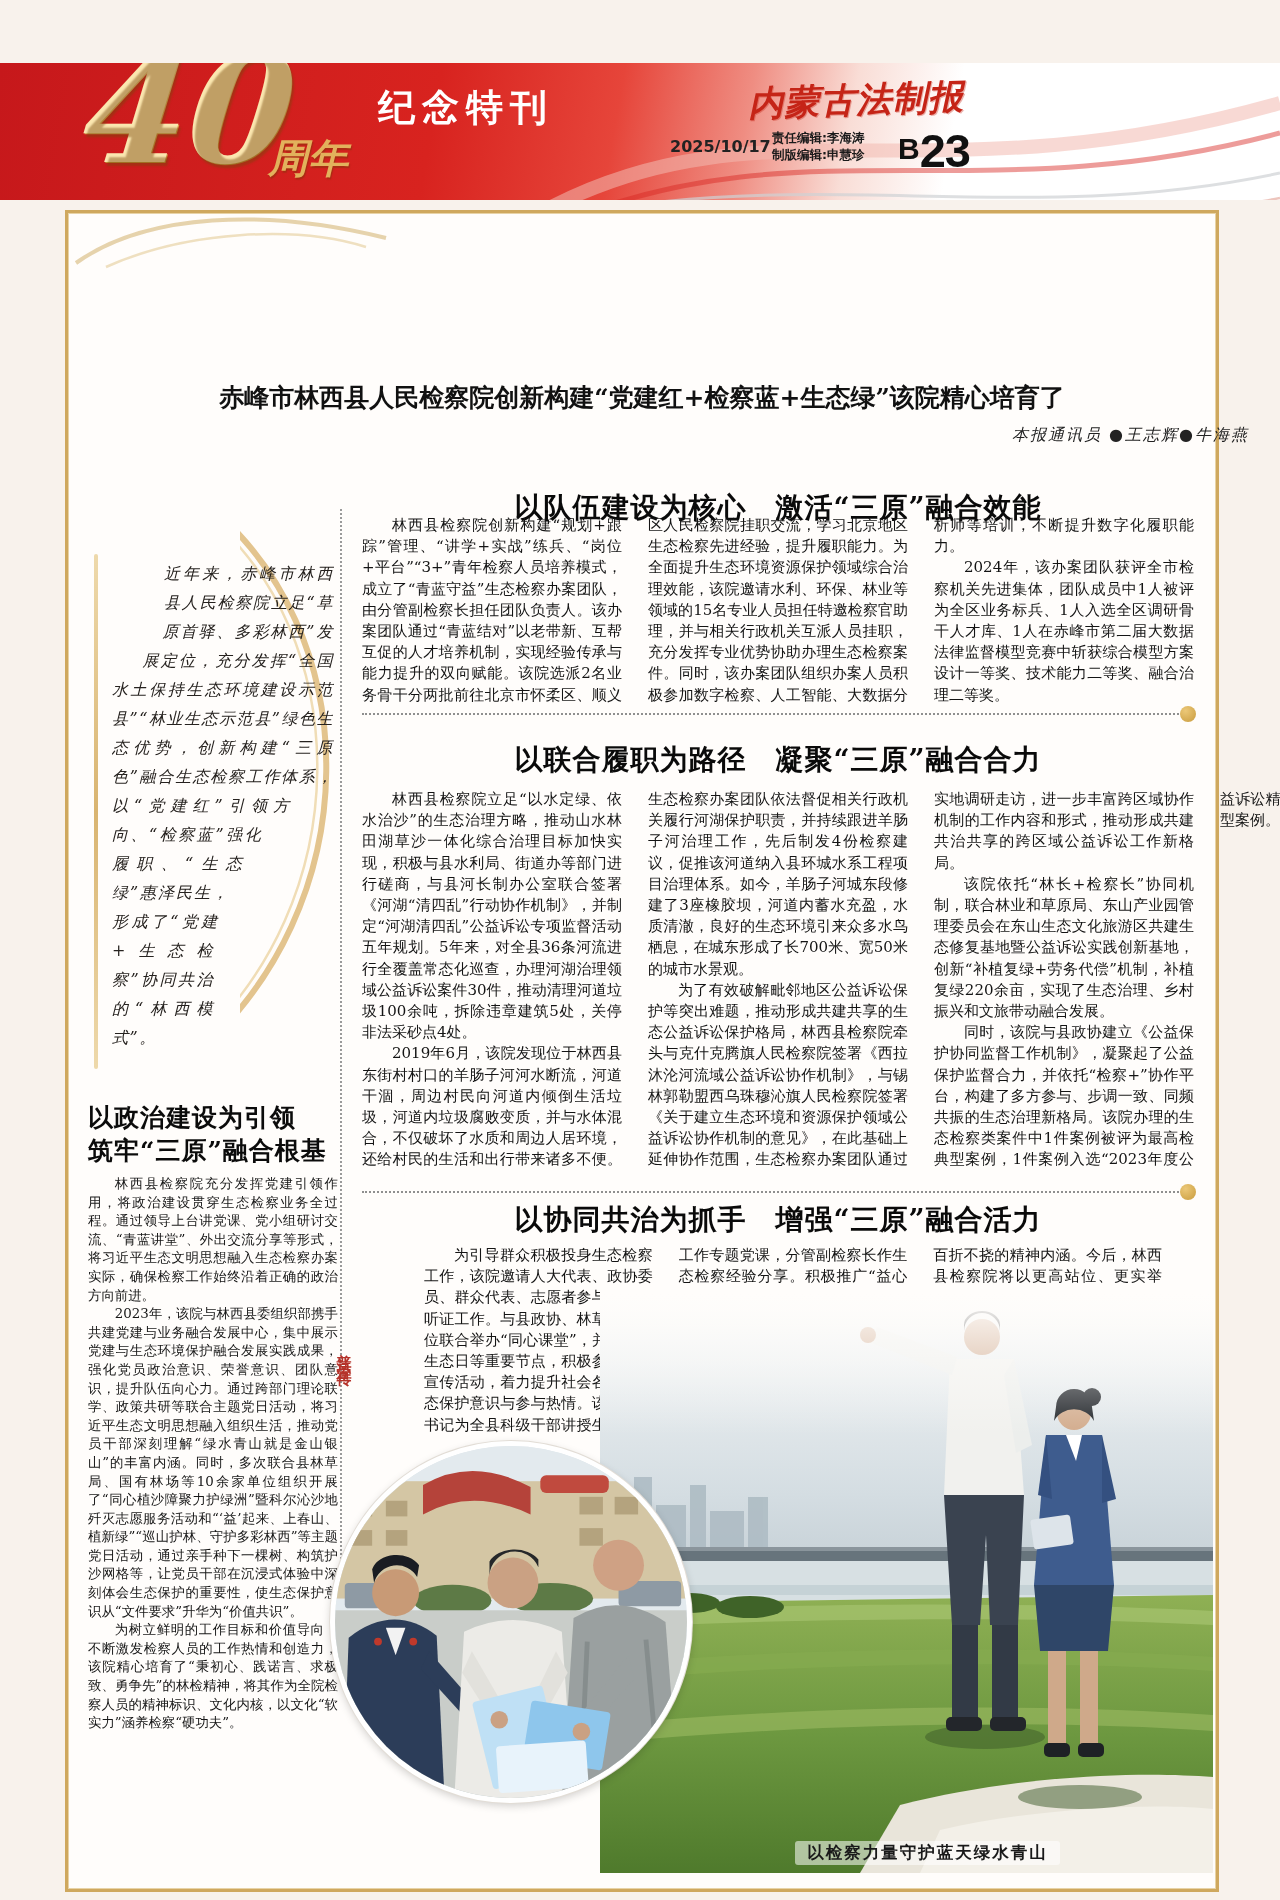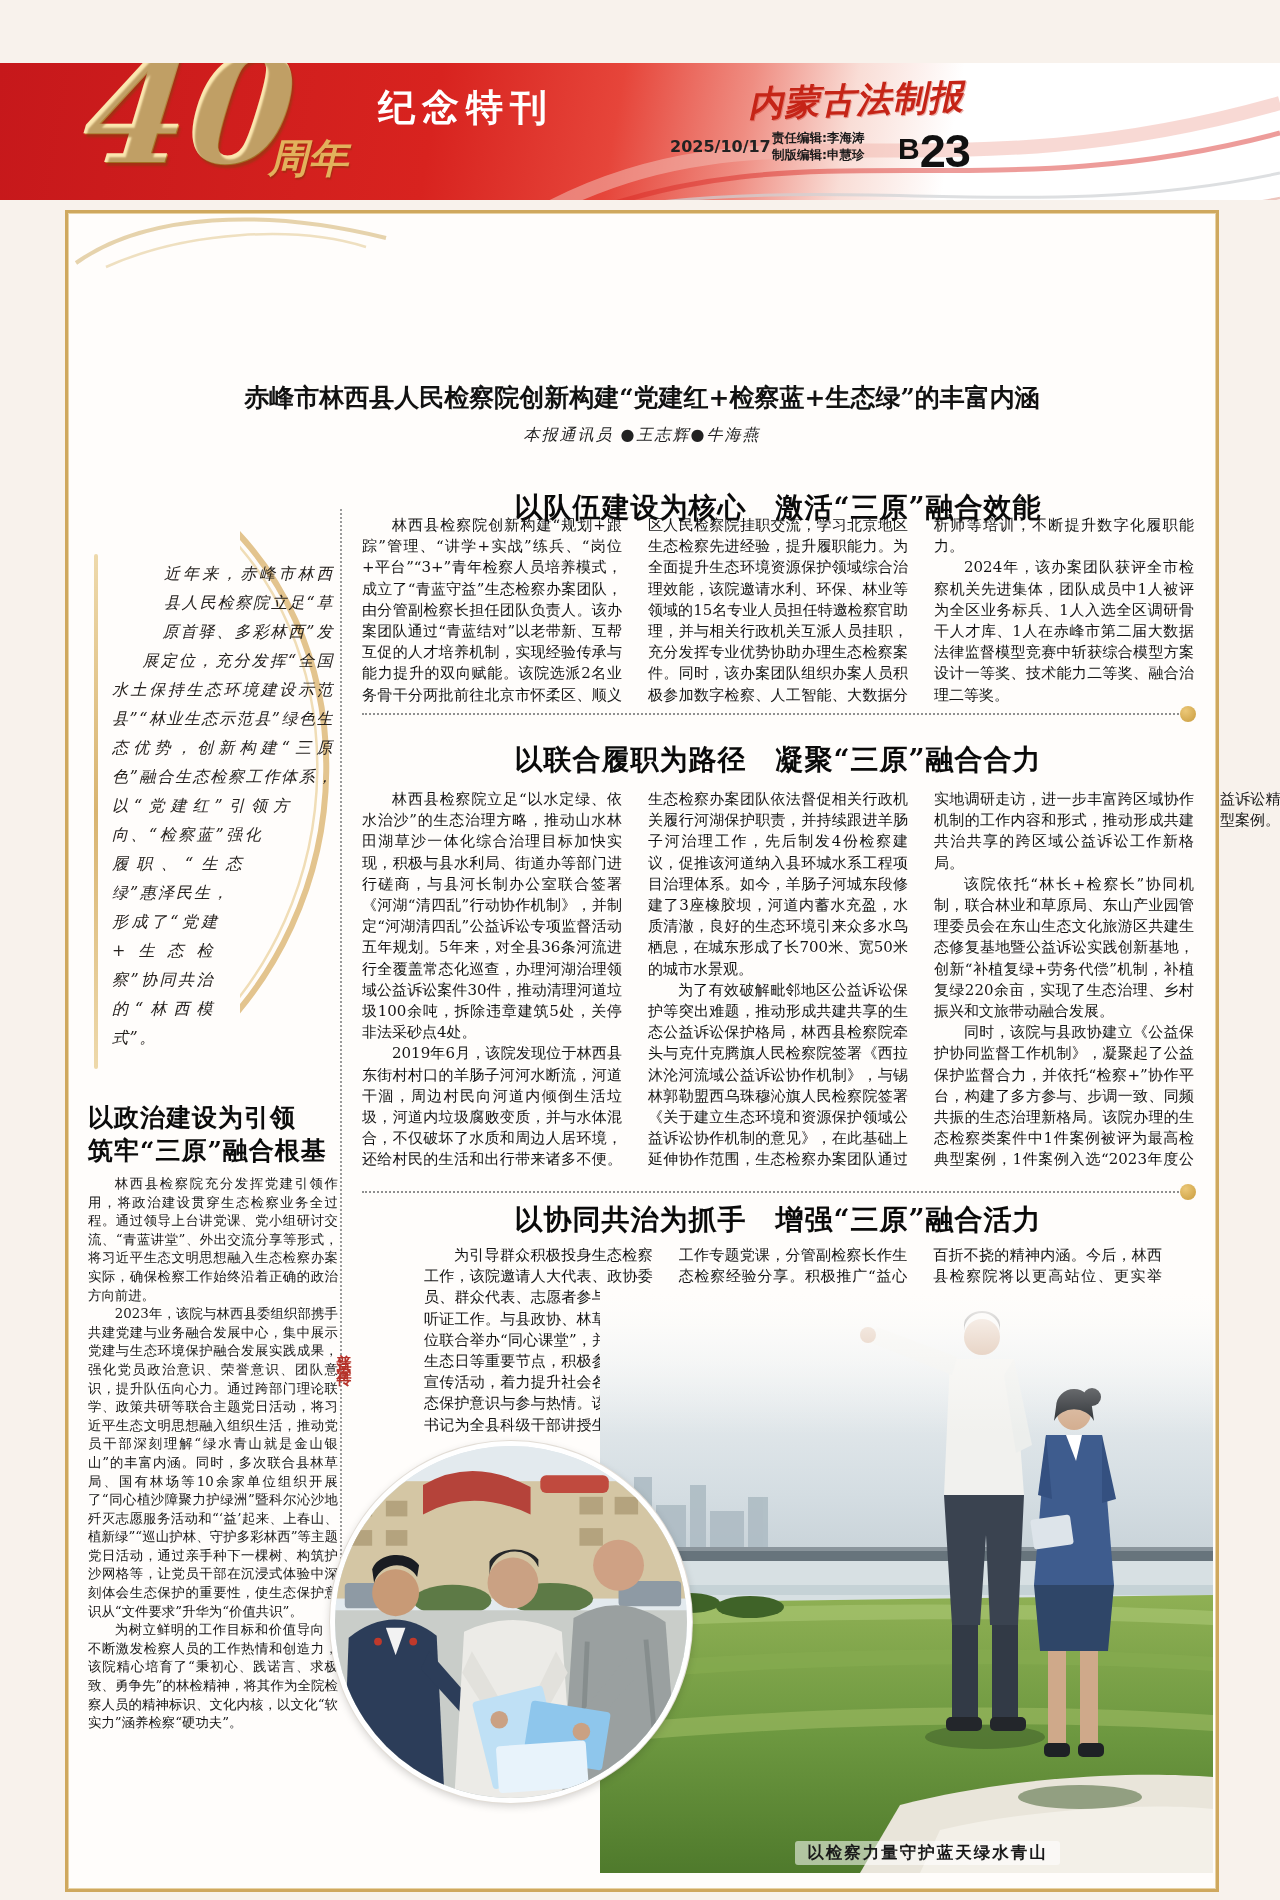--- a/index.html
+++ b/index.html
@@ -27,21 +27,21 @@
 
   
   .frame{position:absolute;left:65px;top:210px;width:1148px;height:1676px;background:#fffdfb;
     border:3px solid #cfa85e;box-shadow:inset 0 0 0 1px #e8d3a6;}
   .flourish{position:absolute;left:-2px;top:-10px;pointer-events:none;}
 
   
   .headline{position:absolute;left:0;top:34px;width:100%;text-align:center;font-size:52px;font-weight:bold;color:#0d0d0d;
     letter-spacing:1px;white-space:nowrap;}
   .subheadline{position:absolute;left:0;top:168px;width:100%;text-align:center;font-size:25px;font-weight:bold;color:#111;}
-  .byline{position:absolute;left:0;top:212px;width:100%;text-align:center;font-size:16px;color:#222;font-style:italic;letter-spacing:2px;}
+  .byline{position:absolute;left:0;top:212px;width:100%;text-align:right;font-size:16px;color:#222;font-style:italic;letter-spacing:2px;padding-left:33px;}
 
   
   .intro{position:absolute;left:18px;top:246px;width:256px;height:640px;}
   .goldline{position:absolute;left:8px;top:95px;width:4px;height:515px;background:linear-gradient(#eed9ab,#d9b470,#eed9ab);border-radius:2px;}
   .intro svg.arc{position:absolute;right:-18px;top:20px;}
   .intro-text{position:absolute;left:26px;top:100px;width:222px;height:520px;font-size:16px;line-height:29px;color:#26221f;
     letter-spacing:1.5px;font-style:italic;text-align:justify;overflow:hidden;}
   .sh-tl{float:left;width:52px;height:92px;shape-outside:ellipse(62px 100px at 0% 0%);}
   .sh-br{float:right;width:120px;height:515px;shape-outside:ellipse(150px 290px at 110% 103%);}
 
@@ -103,21 +103,21 @@
     </div>
   </div>
 
   <div class="frame">
     <svg class="flourish" width="400" height="70" viewBox="0 0 400 70">
       <path d="M10,60 C80,10 200,5 320,35" stroke="#dcc08a" stroke-width="4" fill="none" opacity="0.7"></path>
       <path d="M40,64 C120,28 230,22 300,44" stroke="#e8d3a6" stroke-width="2.5" fill="none" opacity="0.7"></path>
       <path d="M470,40 c10,-18 36,-14 38,4" stroke="#c9ccce" stroke-width="2" fill="none" opacity="0.8"></path>
     </svg>
 
-    <div class="subheadline">赤峰市林西县人民检察院创新构建“党建红+检察蓝+生态绿”的丰富内涵</div>
+    <div class="subheadline">赤峰市林西县人民检察院创新构建“党建红+检察蓝+生态绿”该院精心培育了</div>
     <div class="byline">本报通讯员 ●王志辉●牛海燕</div>
 
     <div class="intro">
       <div class="goldline"></div>
       <svg class="arc" width="120" height="600" viewBox="0 0 120 600">
         <path d="M-40,20 C130,150 130,430 -50,580" stroke="#e3c48e" stroke-width="6" fill="none"></path>
         <path d="M-40,30 C118,155 118,425 -50,570" stroke="#f0ddb6" stroke-width="2.5" fill="none"></path>
       </svg>
       <div class="intro-text">
         <span class="sh-tl"></span><span class="sh-br"></span><span>近年来，赤峰市林西县人民检察院立足“草原首驿、多彩林西”发展定位，充分发挥“全国水土保持生态环境建设示范县”“林业生态示范县”绿色生态优势，创新构建“三原色”融合生态检察工作体系，以“党建红”引领方向、“检察蓝”强化履职、“生态绿”惠泽民生，形成了“党建+生态检察”协同共治的“林西模式”。</span>

